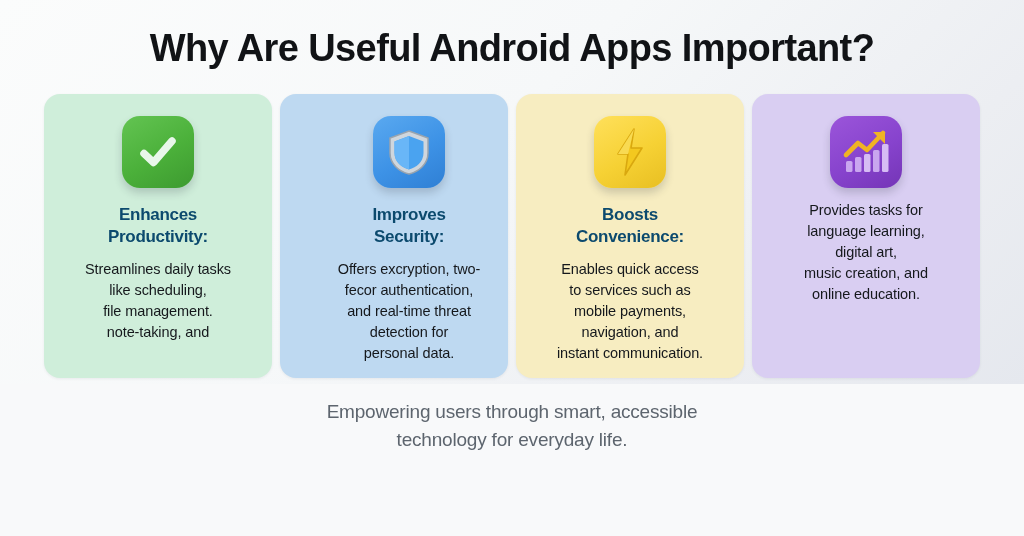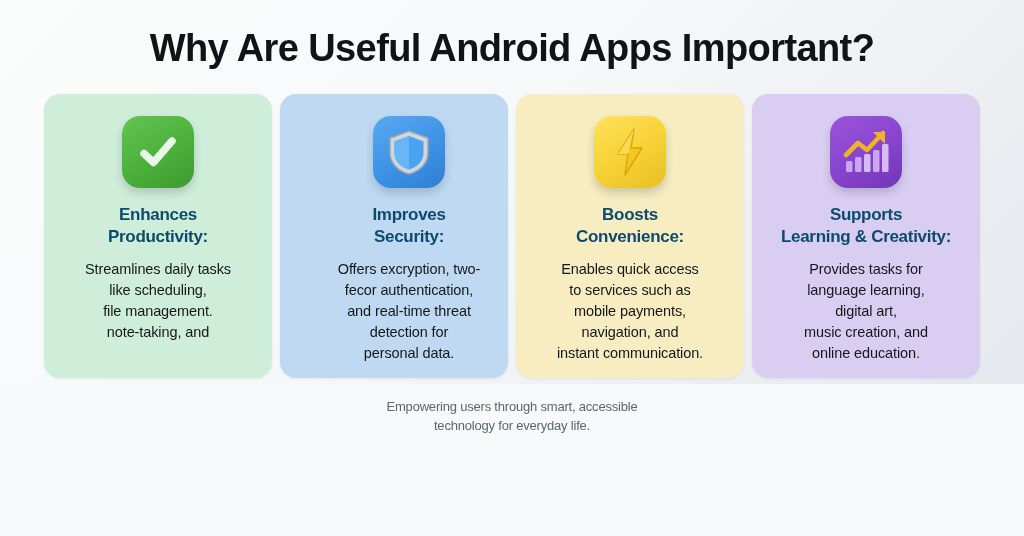--- a/index.html
+++ b/index.html
@@ -101,21 +101,21 @@
     line-height: 1.45;
     color: #15181c;
     text-align: center;
     letter-spacing: -0.1px;
   }
   .card-body .ln { display: block; white-space: nowrap; }
 
   
   .footer {
     margin-top: 20px;
-    font-size: 13px;
+    font-size: 19px;
     line-height: 1.45;
     color: #5d656e;
     text-align: center;
     letter-spacing: -0.2px;
   }
   .footer .ln { display: block; white-space: nowrap; }
 </style>
 </head>
 <body>
 
@@ -189,24 +189,20 @@
         <svg width="50" height="48" viewBox="0 0 50 48" aria-hidden="true">
           <rect x="5" y="33" width="6.5" height="11" rx="1.6" fill="#c9a6ef"></rect>
           <rect x="14" y="29" width="6.5" height="15" rx="1.6" fill="#c9a6ef"></rect>
           <rect x="23" y="26" width="6.5" height="18" rx="1.6" fill="#d6bcf4"></rect>
           <rect x="32" y="22" width="6.5" height="22" rx="1.6" fill="#c9a6ef"></rect>
           <rect x="41" y="16" width="6.5" height="28" rx="1.6" fill="#d6bcf4"></rect>
           <path d="M5 27 L17 15 L26 22 L42 5" fill="none" stroke="#f0b323" stroke-width="4.6" stroke-linecap="round" stroke-linejoin="round"></path>
           <path d="M32 4 H44 V16 Z" fill="#f0b323"></path>
         </svg>
       </div>
-      <div class="card-heading">
-        <span>Supports</span><br>
-        <span>Learning &amp; Creativity:</span>
-      </div>
       <div class="card-body">
         <span class="ln">Provides tasks for</span>
         <span class="ln">language learning,</span>
         <span class="ln">digital art,</span>
         <span class="ln">music creation, and</span>
         <span class="ln">online education.</span>
       </div>
     </div>
 
   </div>

